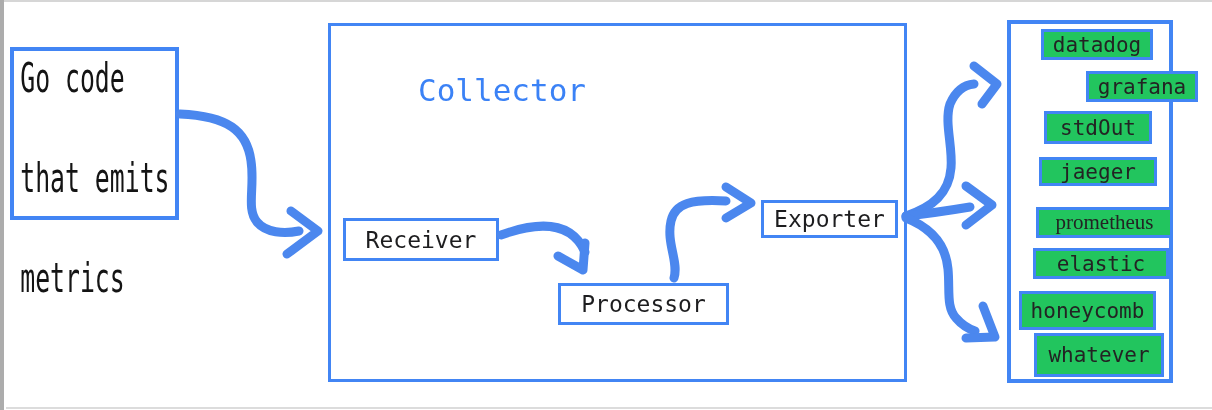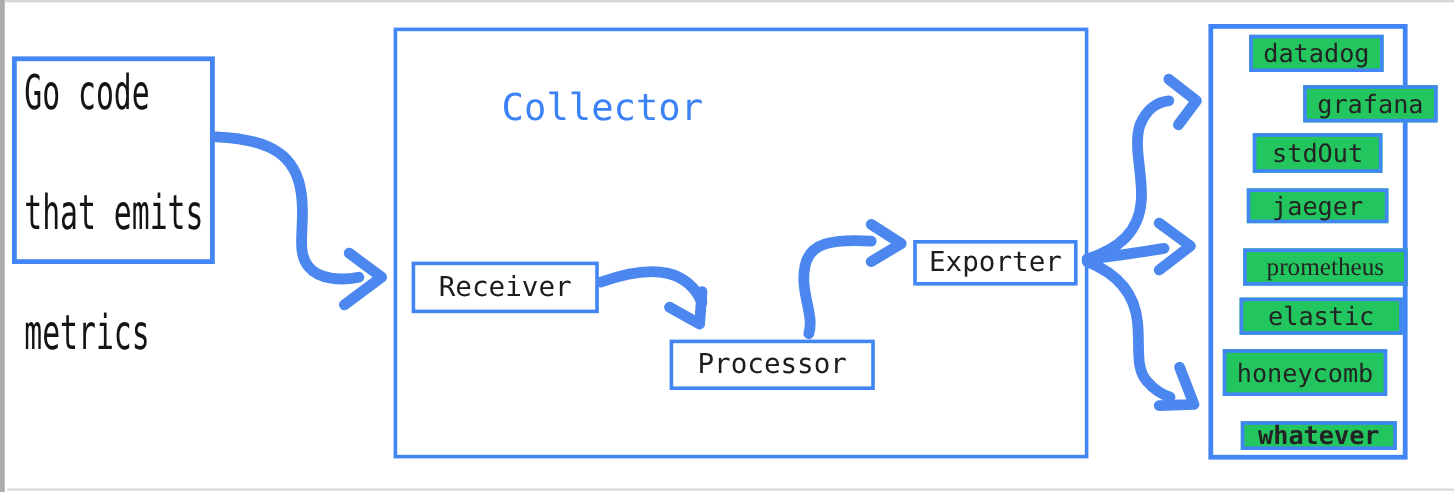--- a/index.html
+++ b/index.html
@@ -48,21 +48,21 @@
   .destinations-box{left:1007px;top:20px;width:166px;height:363px;border-width:4px;background:transparent;}
   .dest{position:absolute;box-sizing:border-box;background:#22c55e;border:3px solid var(--blue);
     display:flex;align-items:center;justify-content:center;font-size:21px;color:#232323;}
   .dest-1{left:30px;top:5px;width:112px;height:31px;}
   .dest-2{left:31px;top:47px;width:112px;height:31px;margin-left:44px;}
   .dest-3{left:33px;top:87px;width:108px;height:33px;}
   .dest-4{left:28px;top:133px;width:118px;height:29px;text-align:center;}
   .dest-5{left:25px;top:183px;width:137px;height:31px;font-family:Liberation Serif, serif;}
   .dest-6{left:22px;top:224px;width:136px;height:31px;}
   .dest-7{left:8px;top:267px;width:137px;height:39px;}
-  .dest-8{left:23px;top:327px;width:130px;height:24px;font-weight:bold;}
+  .dest-8{left:23px;top:309px;width:130px;height:44px;}
 
   
   svg.arrows{position:absolute;left:0;top:0;pointer-events:none;}
   svg.arrows path{fill:none;stroke:var(--arrow);stroke-width:9;stroke-linecap:round;stroke-linejoin:round;}
 </style>
 </head>
 <body>
 
 <div class="edge-strip"></div>
 <div class="edge-line-top"></div>

